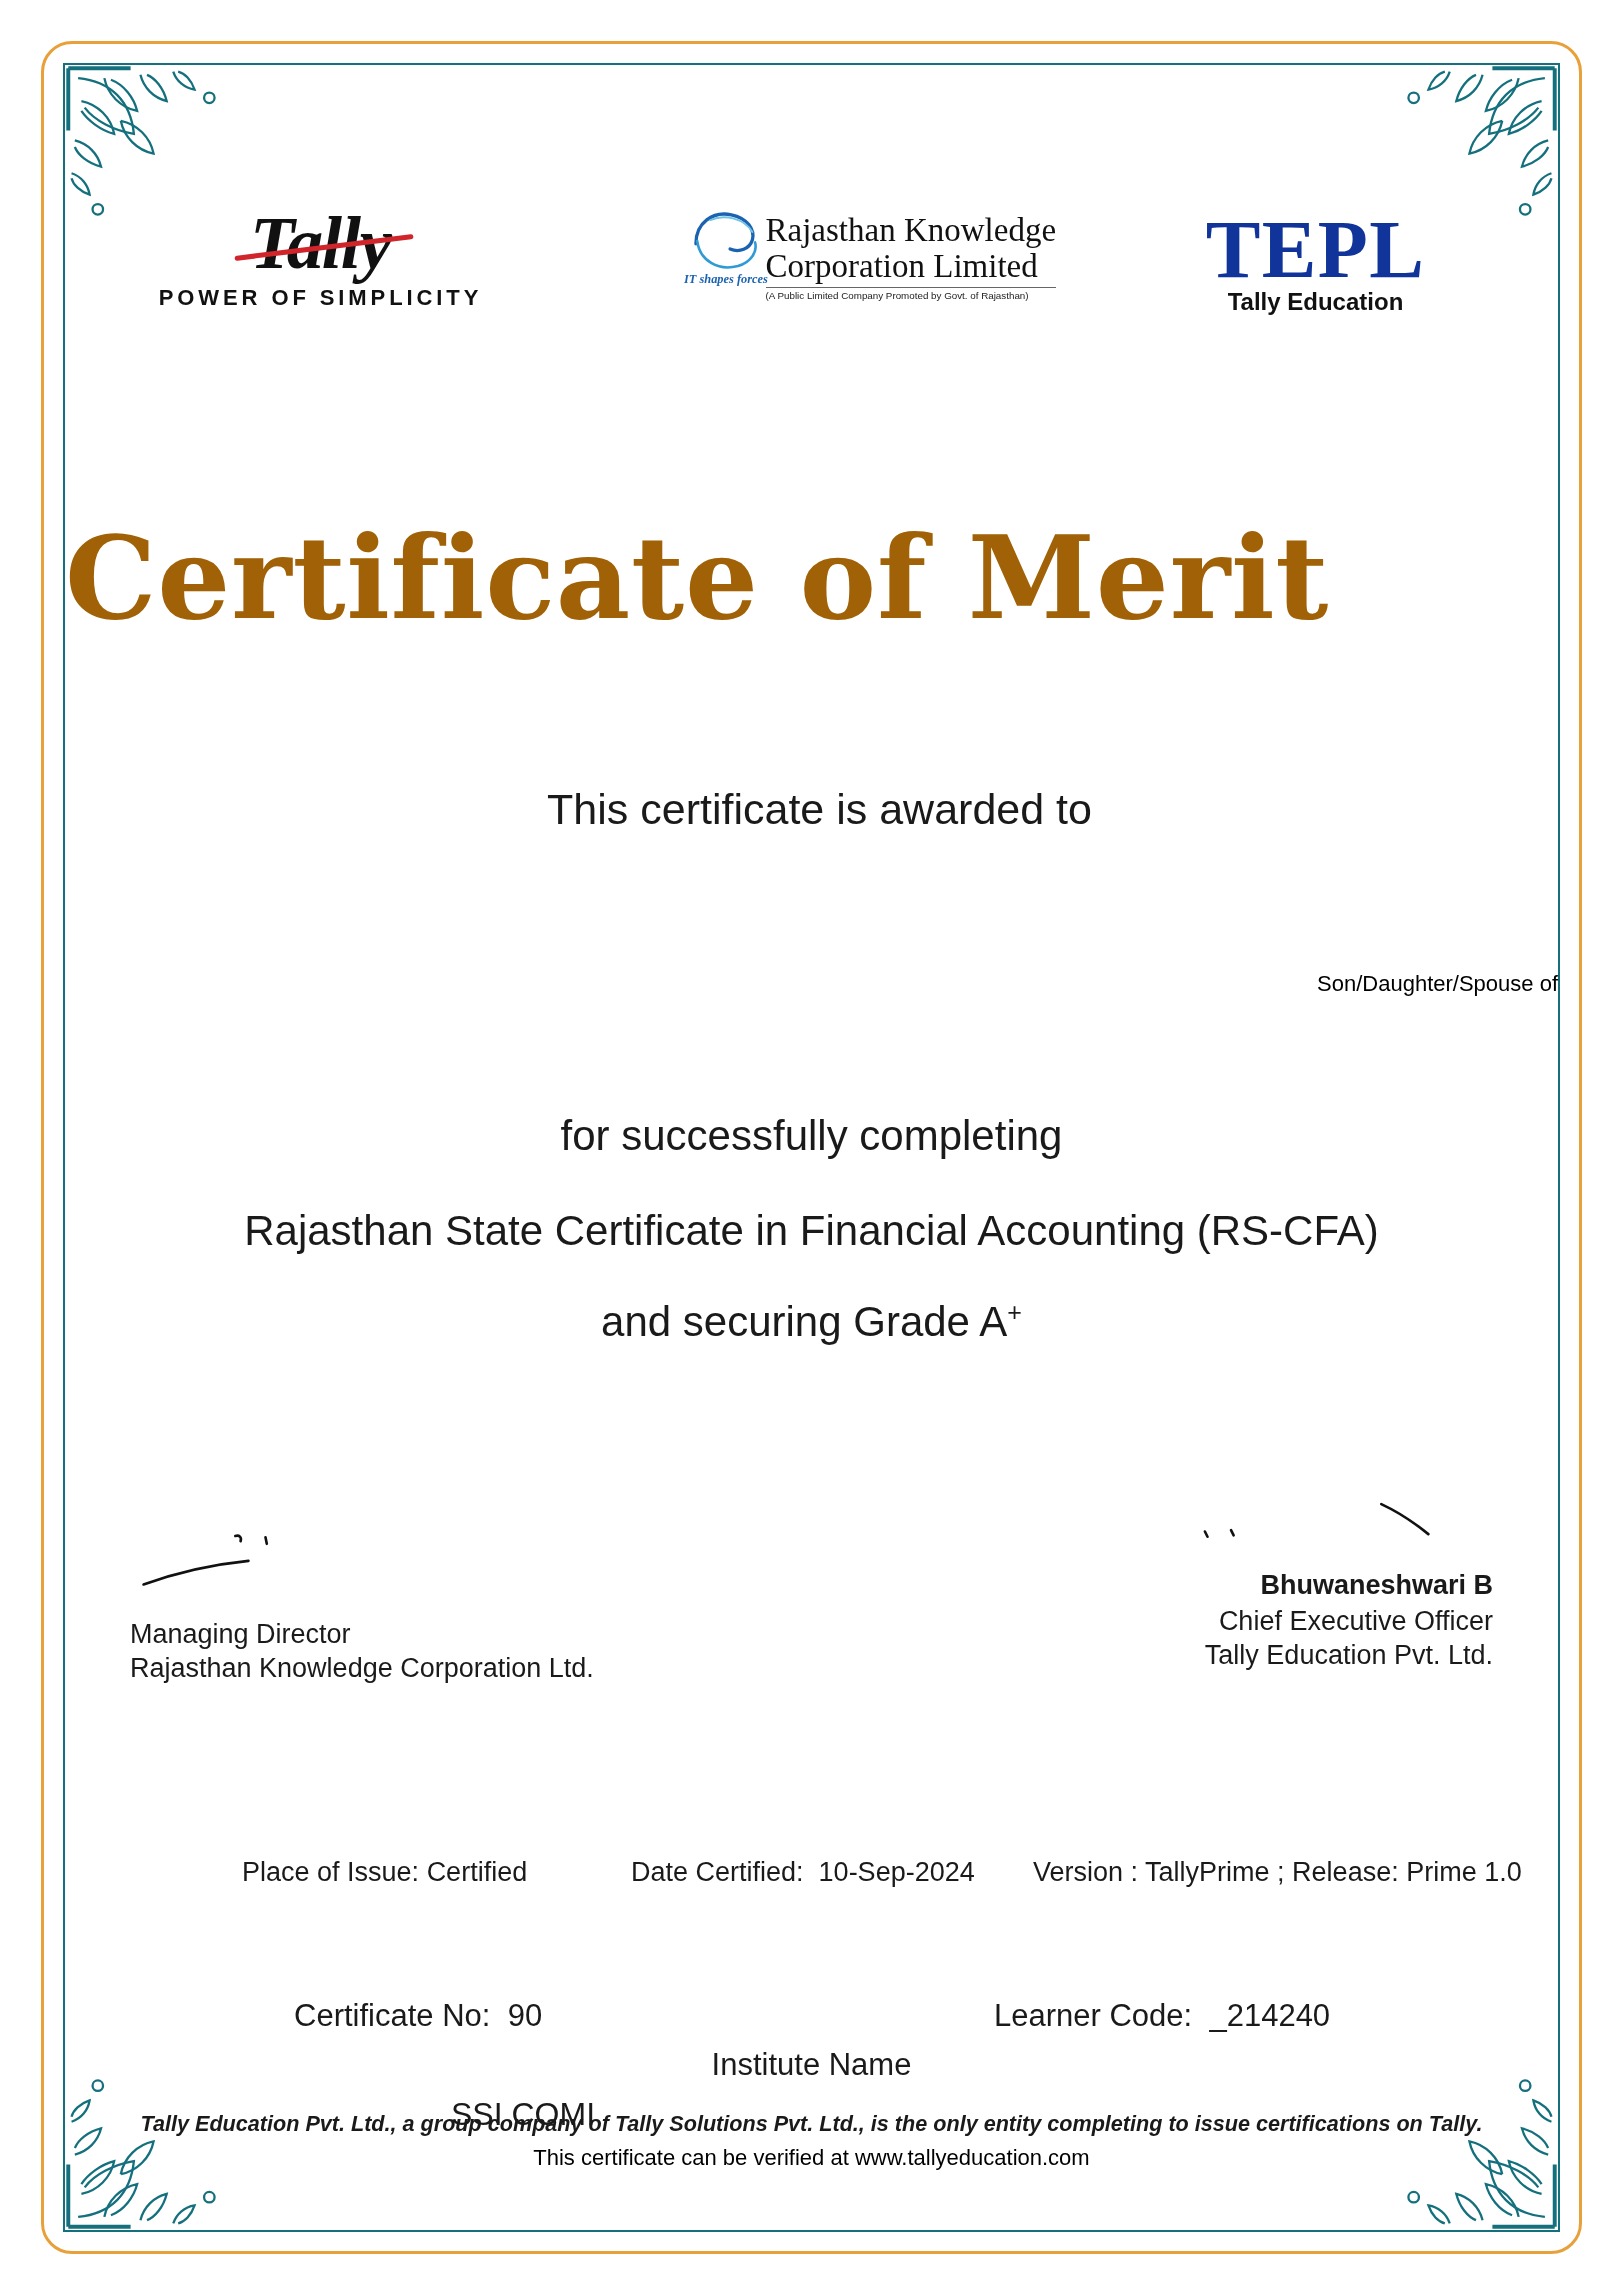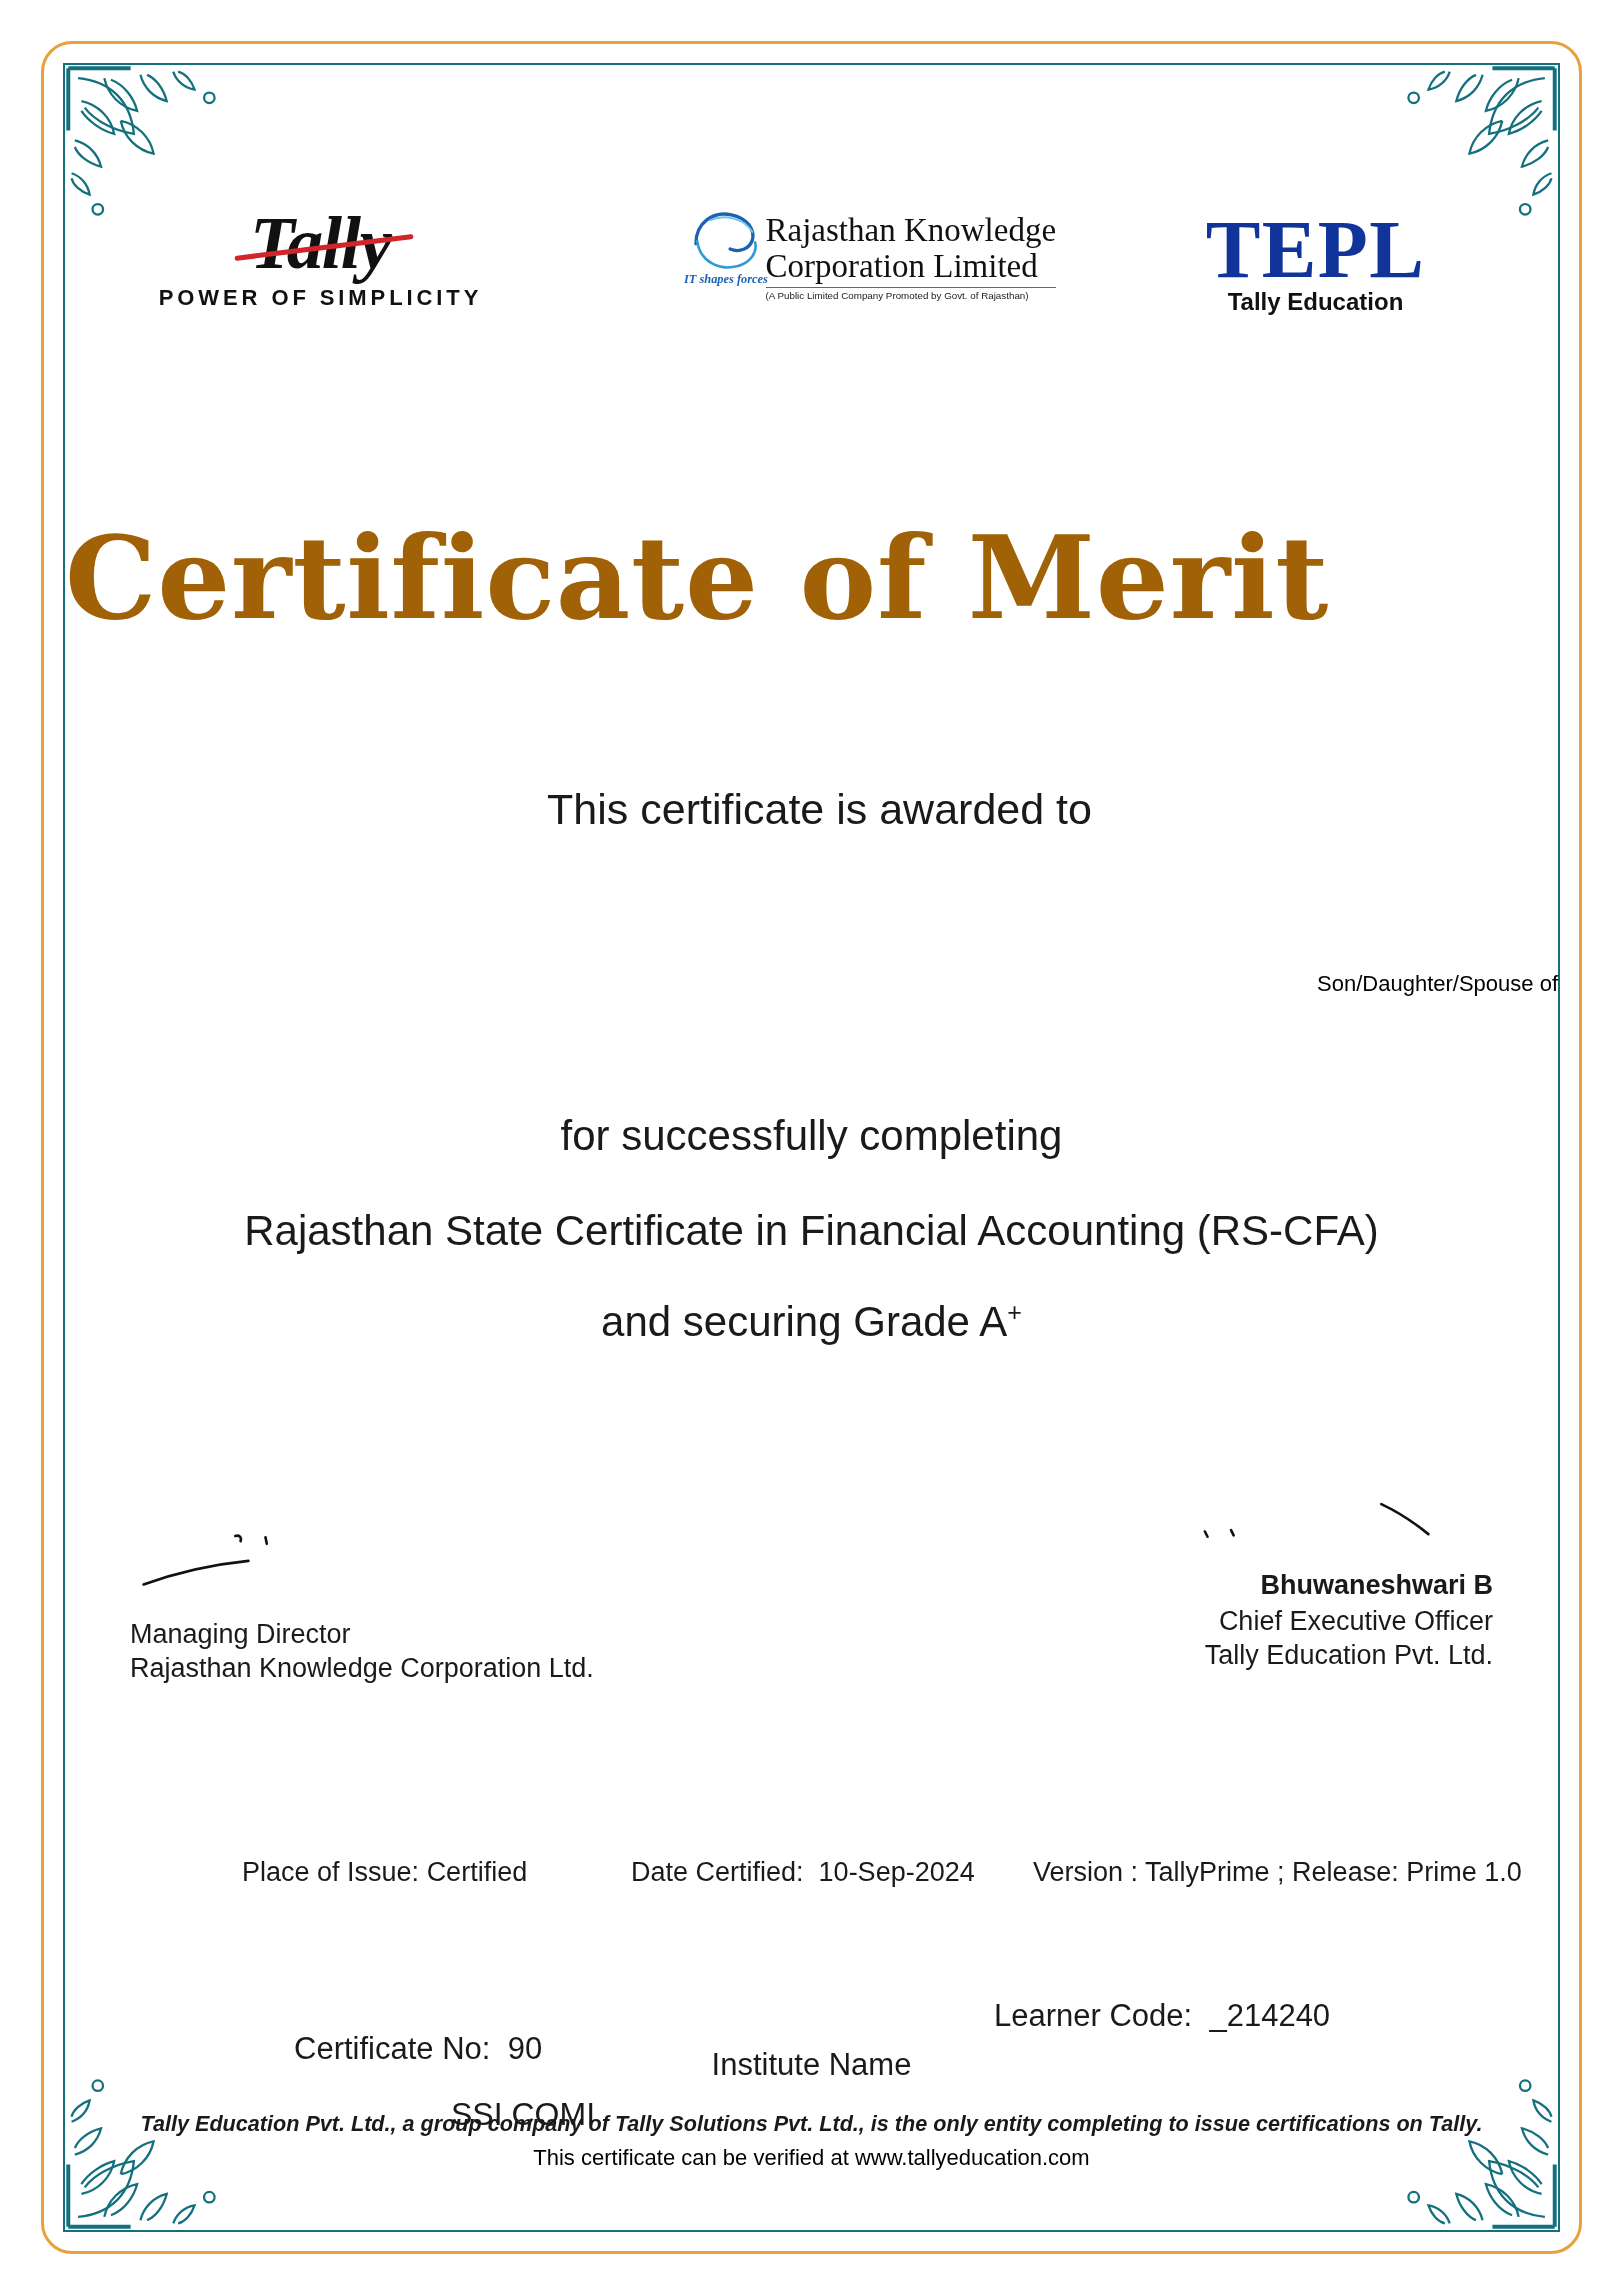--- a/index.html
+++ b/index.html
@@ -293,21 +293,20 @@
   .meta-date    { left: 566px; }
   .meta-version { left: 968px; }
 
   .cert-no {
     position: absolute;
     left: 229px;
     top: 1933px;
     font-size: 31px;
     color: #1a1a1a;
     white-space: nowrap;
-    margin-top: 33px;
   }
   .learner-code {
     position: absolute;
     left: 929px;
     top: 1933px;
     font-size: 31px;
     color: #1a1a1a;
     white-space: nowrap;
   }
   .institute-label {

